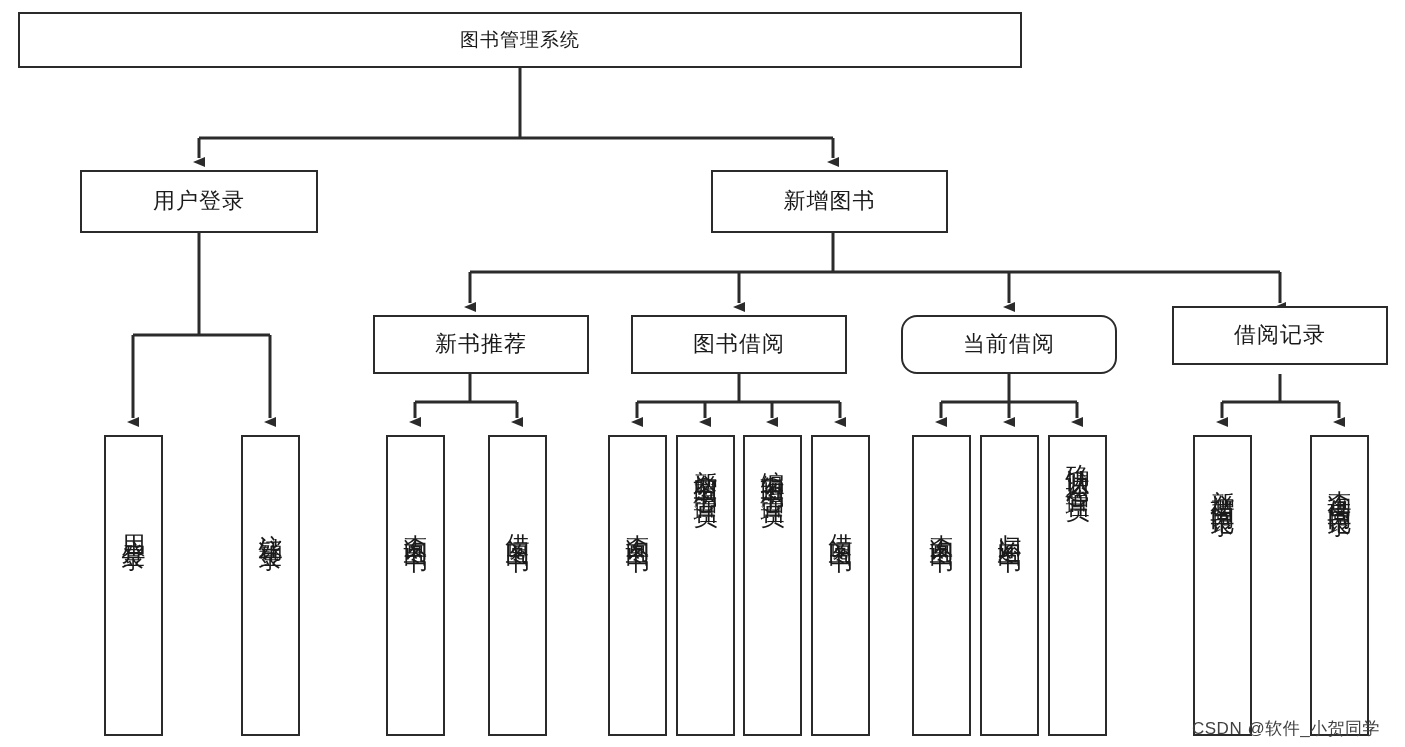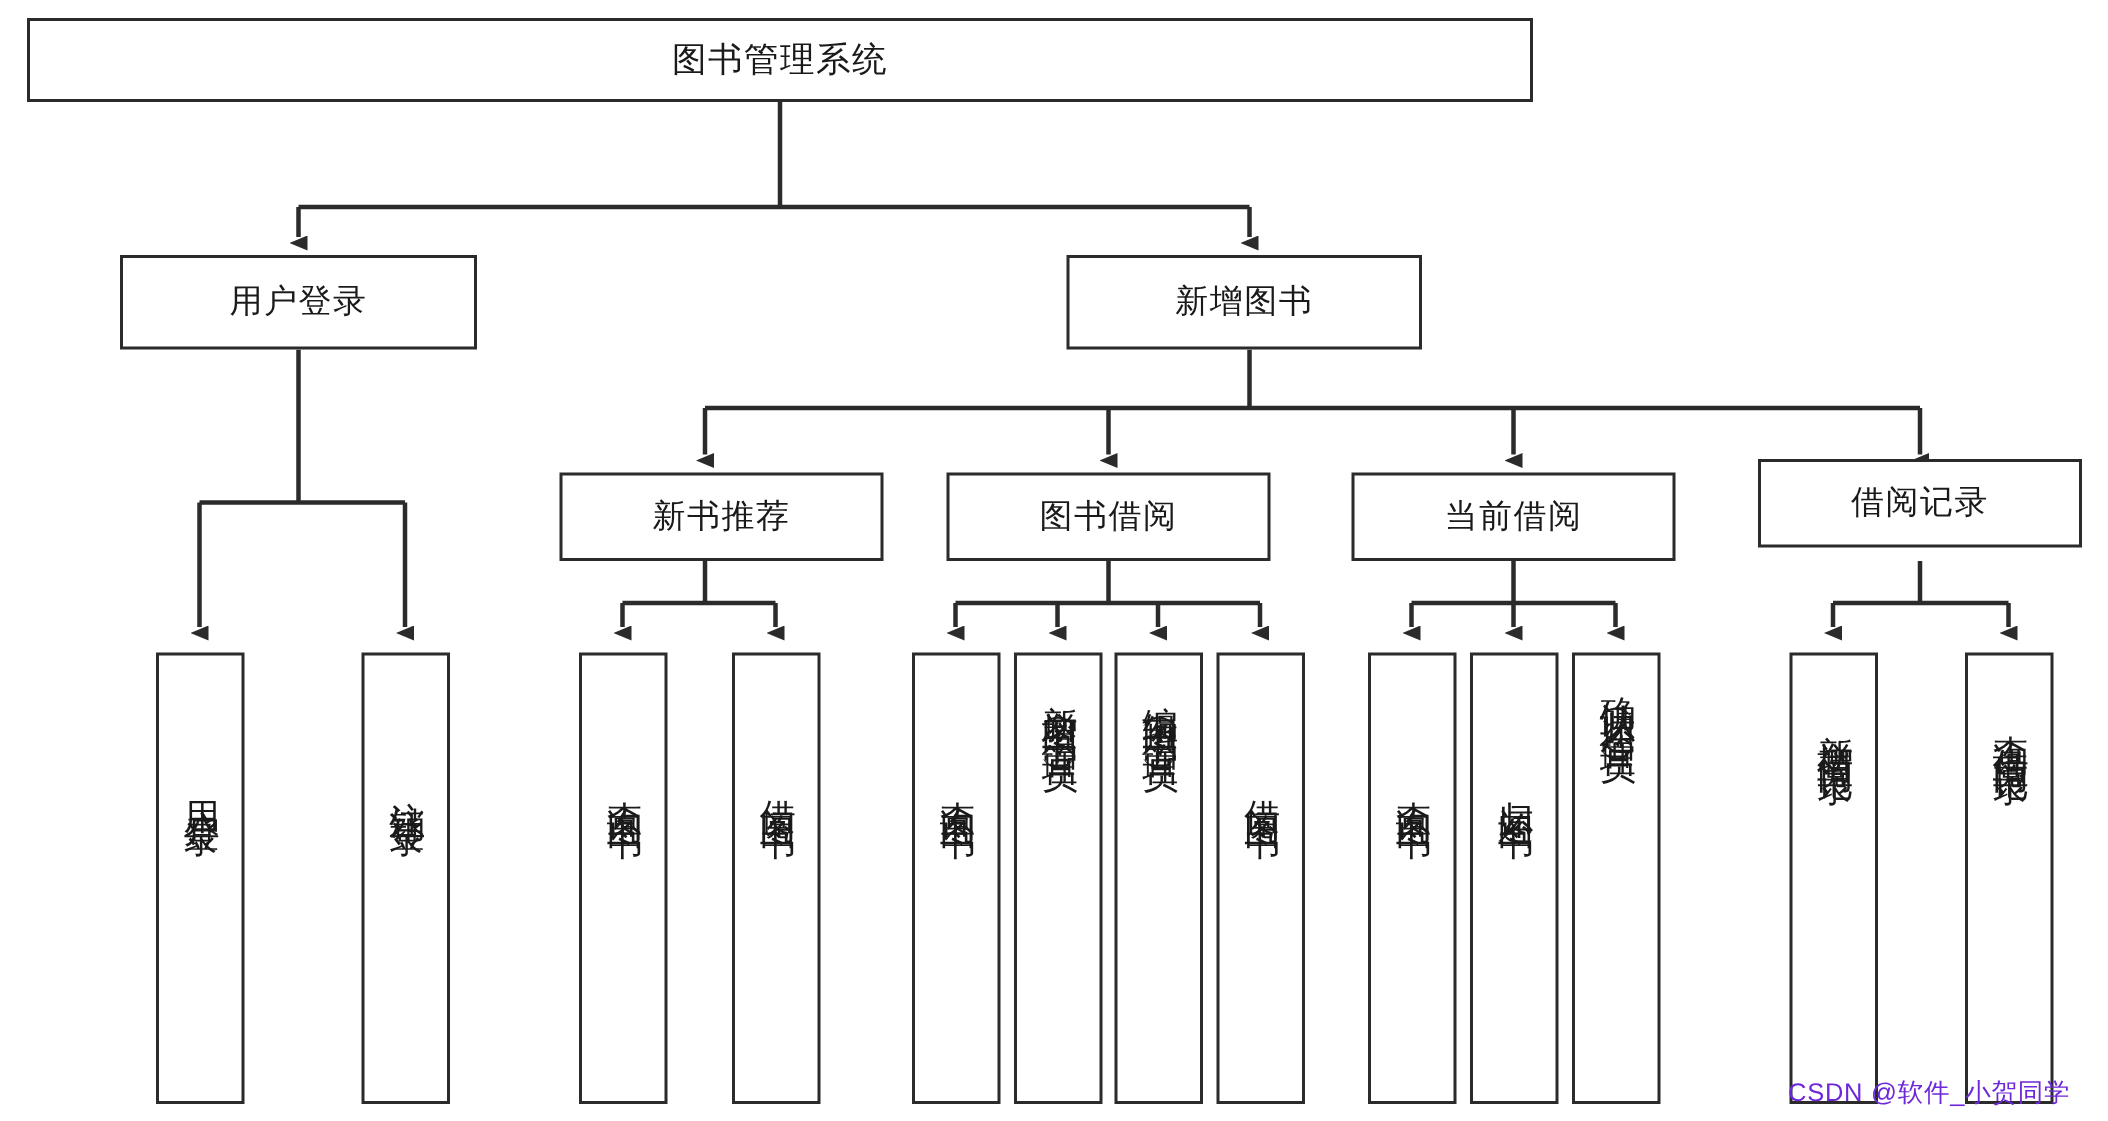--- a/index.html
+++ b/index.html
@@ -38,21 +38,21 @@
   .node .label {
     color: #1a1a1a;
     letter-spacing: 1px;
     white-space: nowrap;
   }
   .node.horiz .label {
     font-size: 22px;
     line-height: 1.1;
   }
   .node.root .label {
-    font-size: 23px;
+    font-size: 19px;
   }
   .node.vert {
     align-items: flex-start;
     padding-top: 0;
   }
   .node.vert .label {
     writing-mode: vertical-rl;
     text-orientation: upright;
     font-size: 24px;
     letter-spacing: 5px;
@@ -66,21 +66,21 @@
     margin-top: 14px;
   }
   .node.vert.tall2 .label {
     margin-top: 8px;
   }
   .node.vert.rec .label {
     margin-top: 34px;
   }
   .watermark {
     position: absolute;
-    color: #6d28d9;
+    color: #404040;
     font-size: 17px;
     white-space: nowrap;
     z-index: 5;
     letter-spacing: 0.5px;
   }
 </style>
 </head>
 <body>
 
 <div id="canvas">
@@ -145,21 +145,21 @@
   <div class="node horiz" style="left:711px; top:170px; width:237px; height:63px;">
     <span class="label">新增图书</span>
   </div>
 
   <div class="node horiz" style="left:362px; top:315px; width:216px; height:59px;margin-left:11px;">
     <span class="label">新书推荐</span>
   </div>
   <div class="node horiz" style="left:631px; top:315px; width:216px; height:59px;">
     <span class="label">图书借阅</span>
   </div>
-  <div class="node horiz" style="left:901px; top:315px; width:216px; height:59px;">
+  <div class="node horiz" style="left:901px; top:315px; width:216px; height:59px;border-radius:16px;">
     <span class="label">当前借阅</span>
   </div>
   <div class="node horiz" style="left:1172px; top:306px; width:216px; height:59px;">
     <span class="label">借阅记录</span>
   </div>
 
   <div class="node vert mid" style="left:104px; top:435px; width:59px; height:301px;">
     <span class="label">用户登录</span>
   </div>
   <div class="node vert mid" style="left:241px; top:435px; width:59px; height:301px;">

